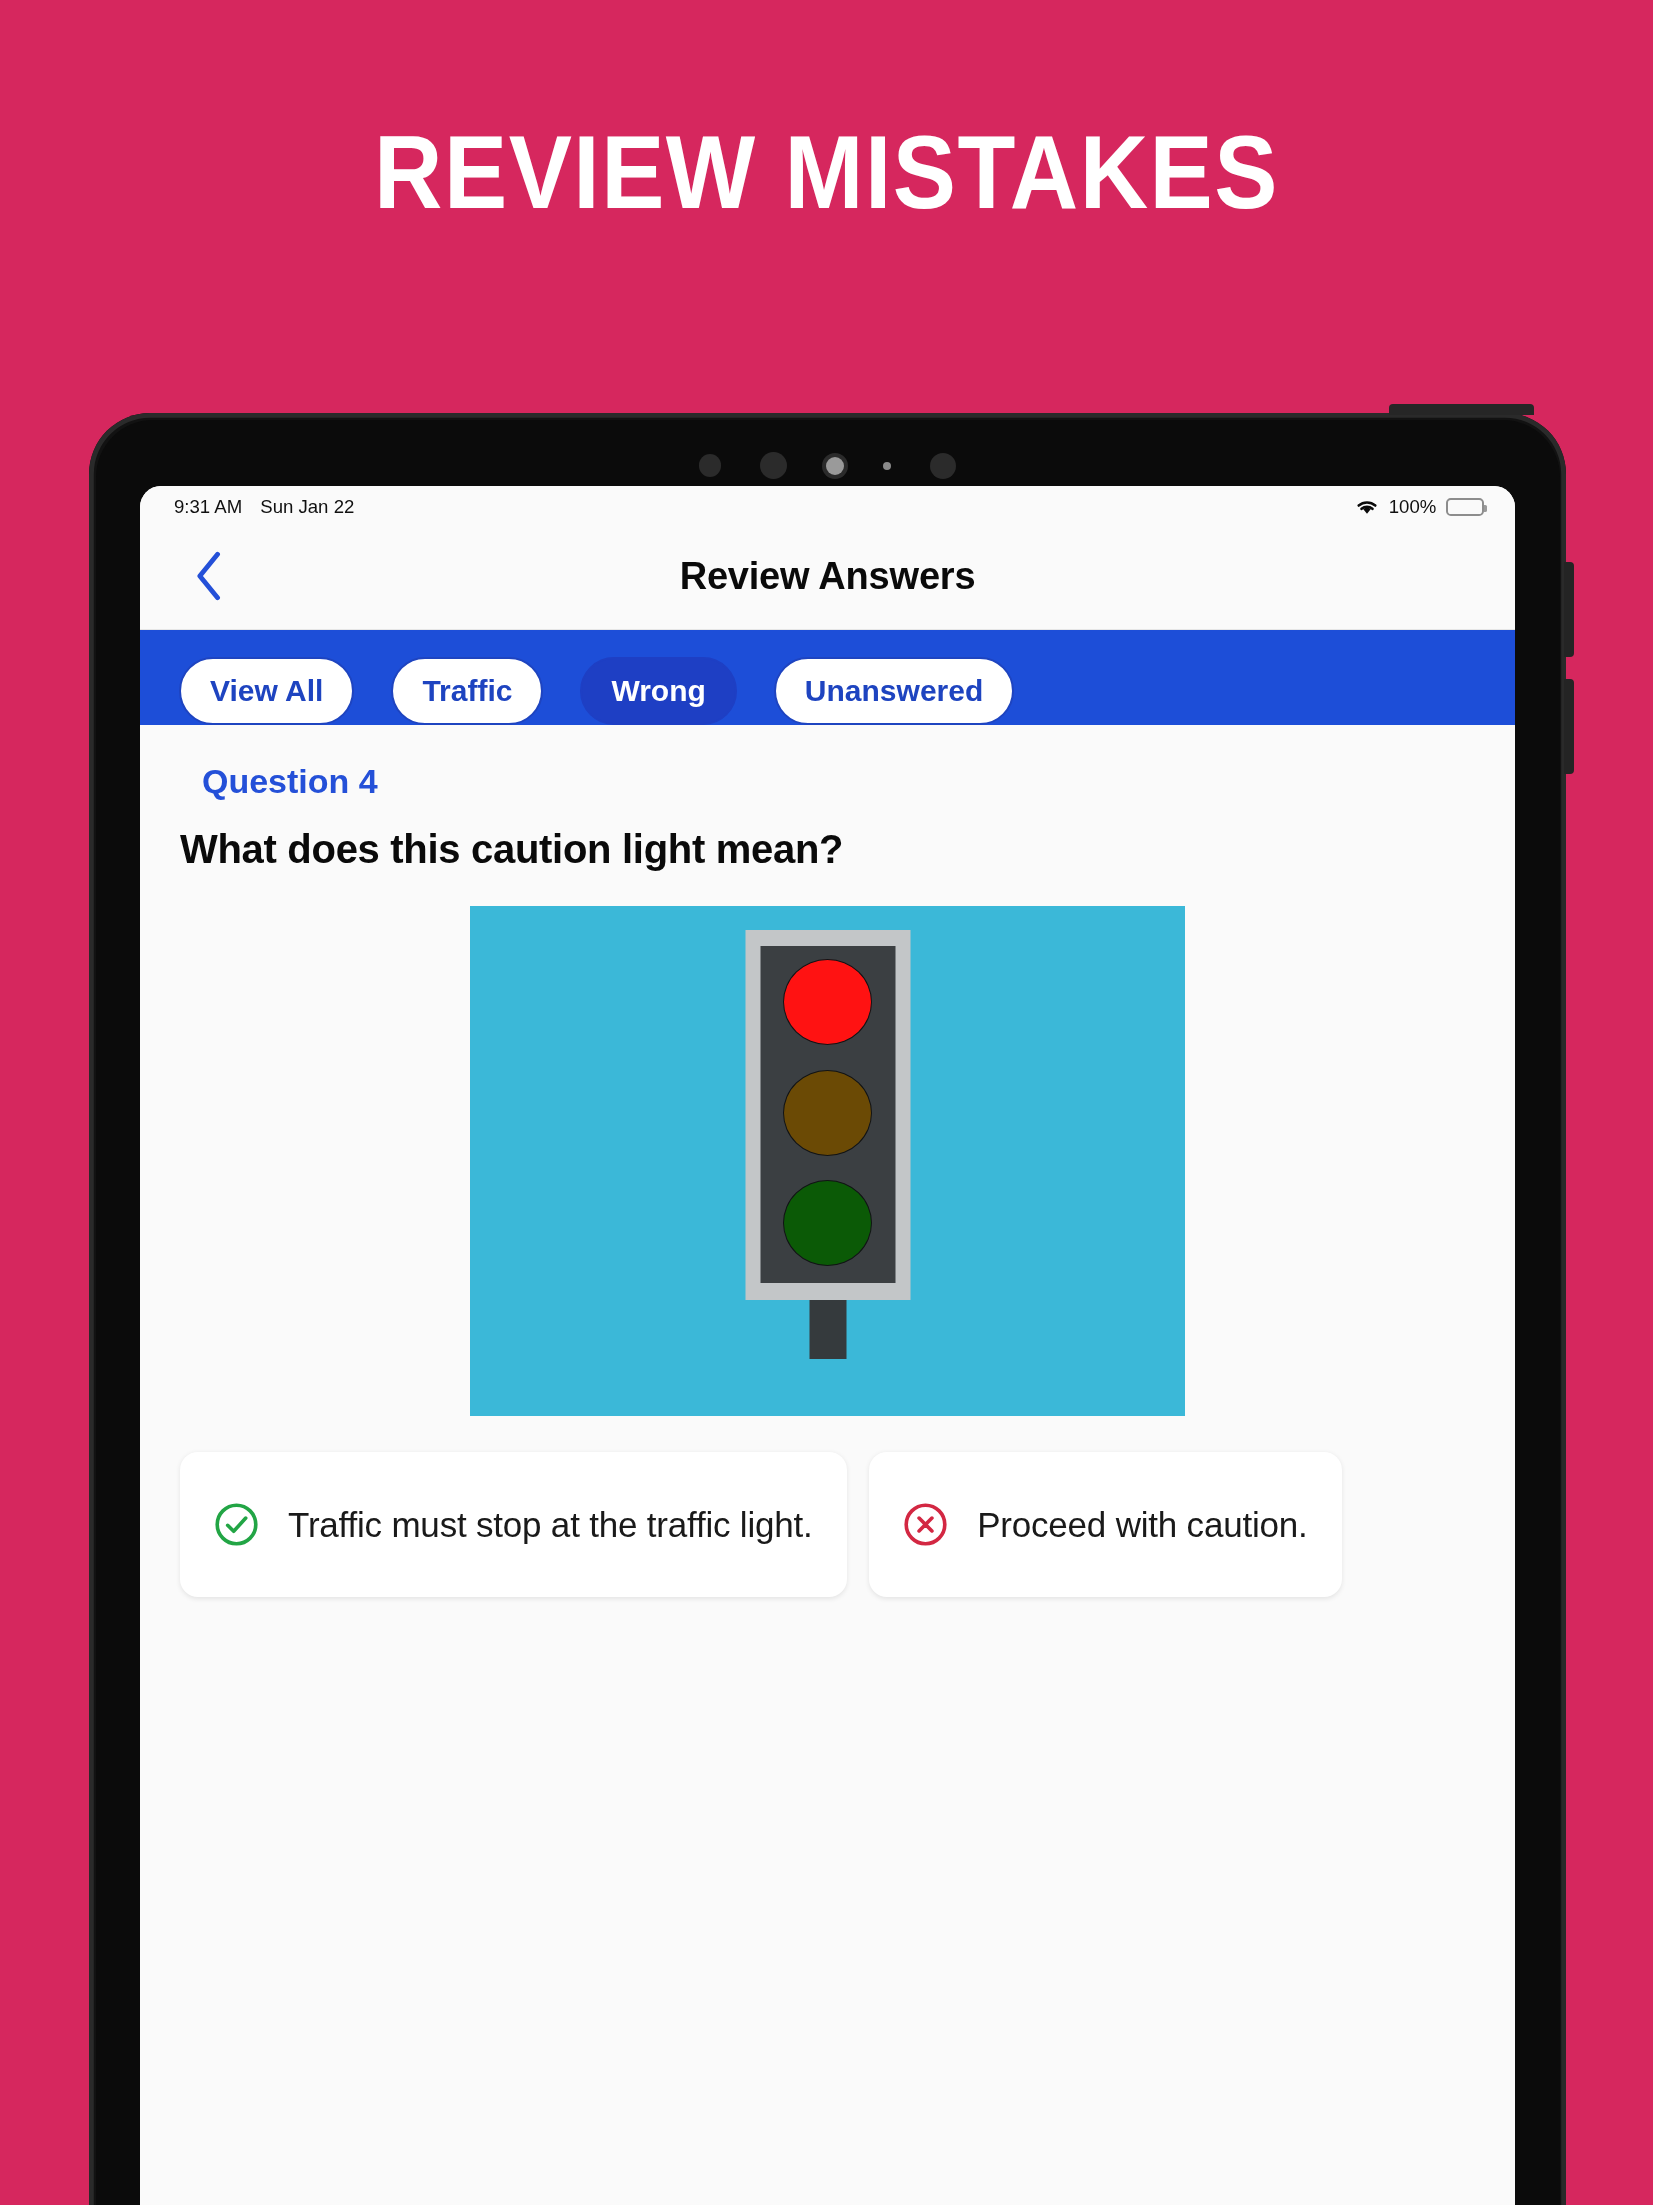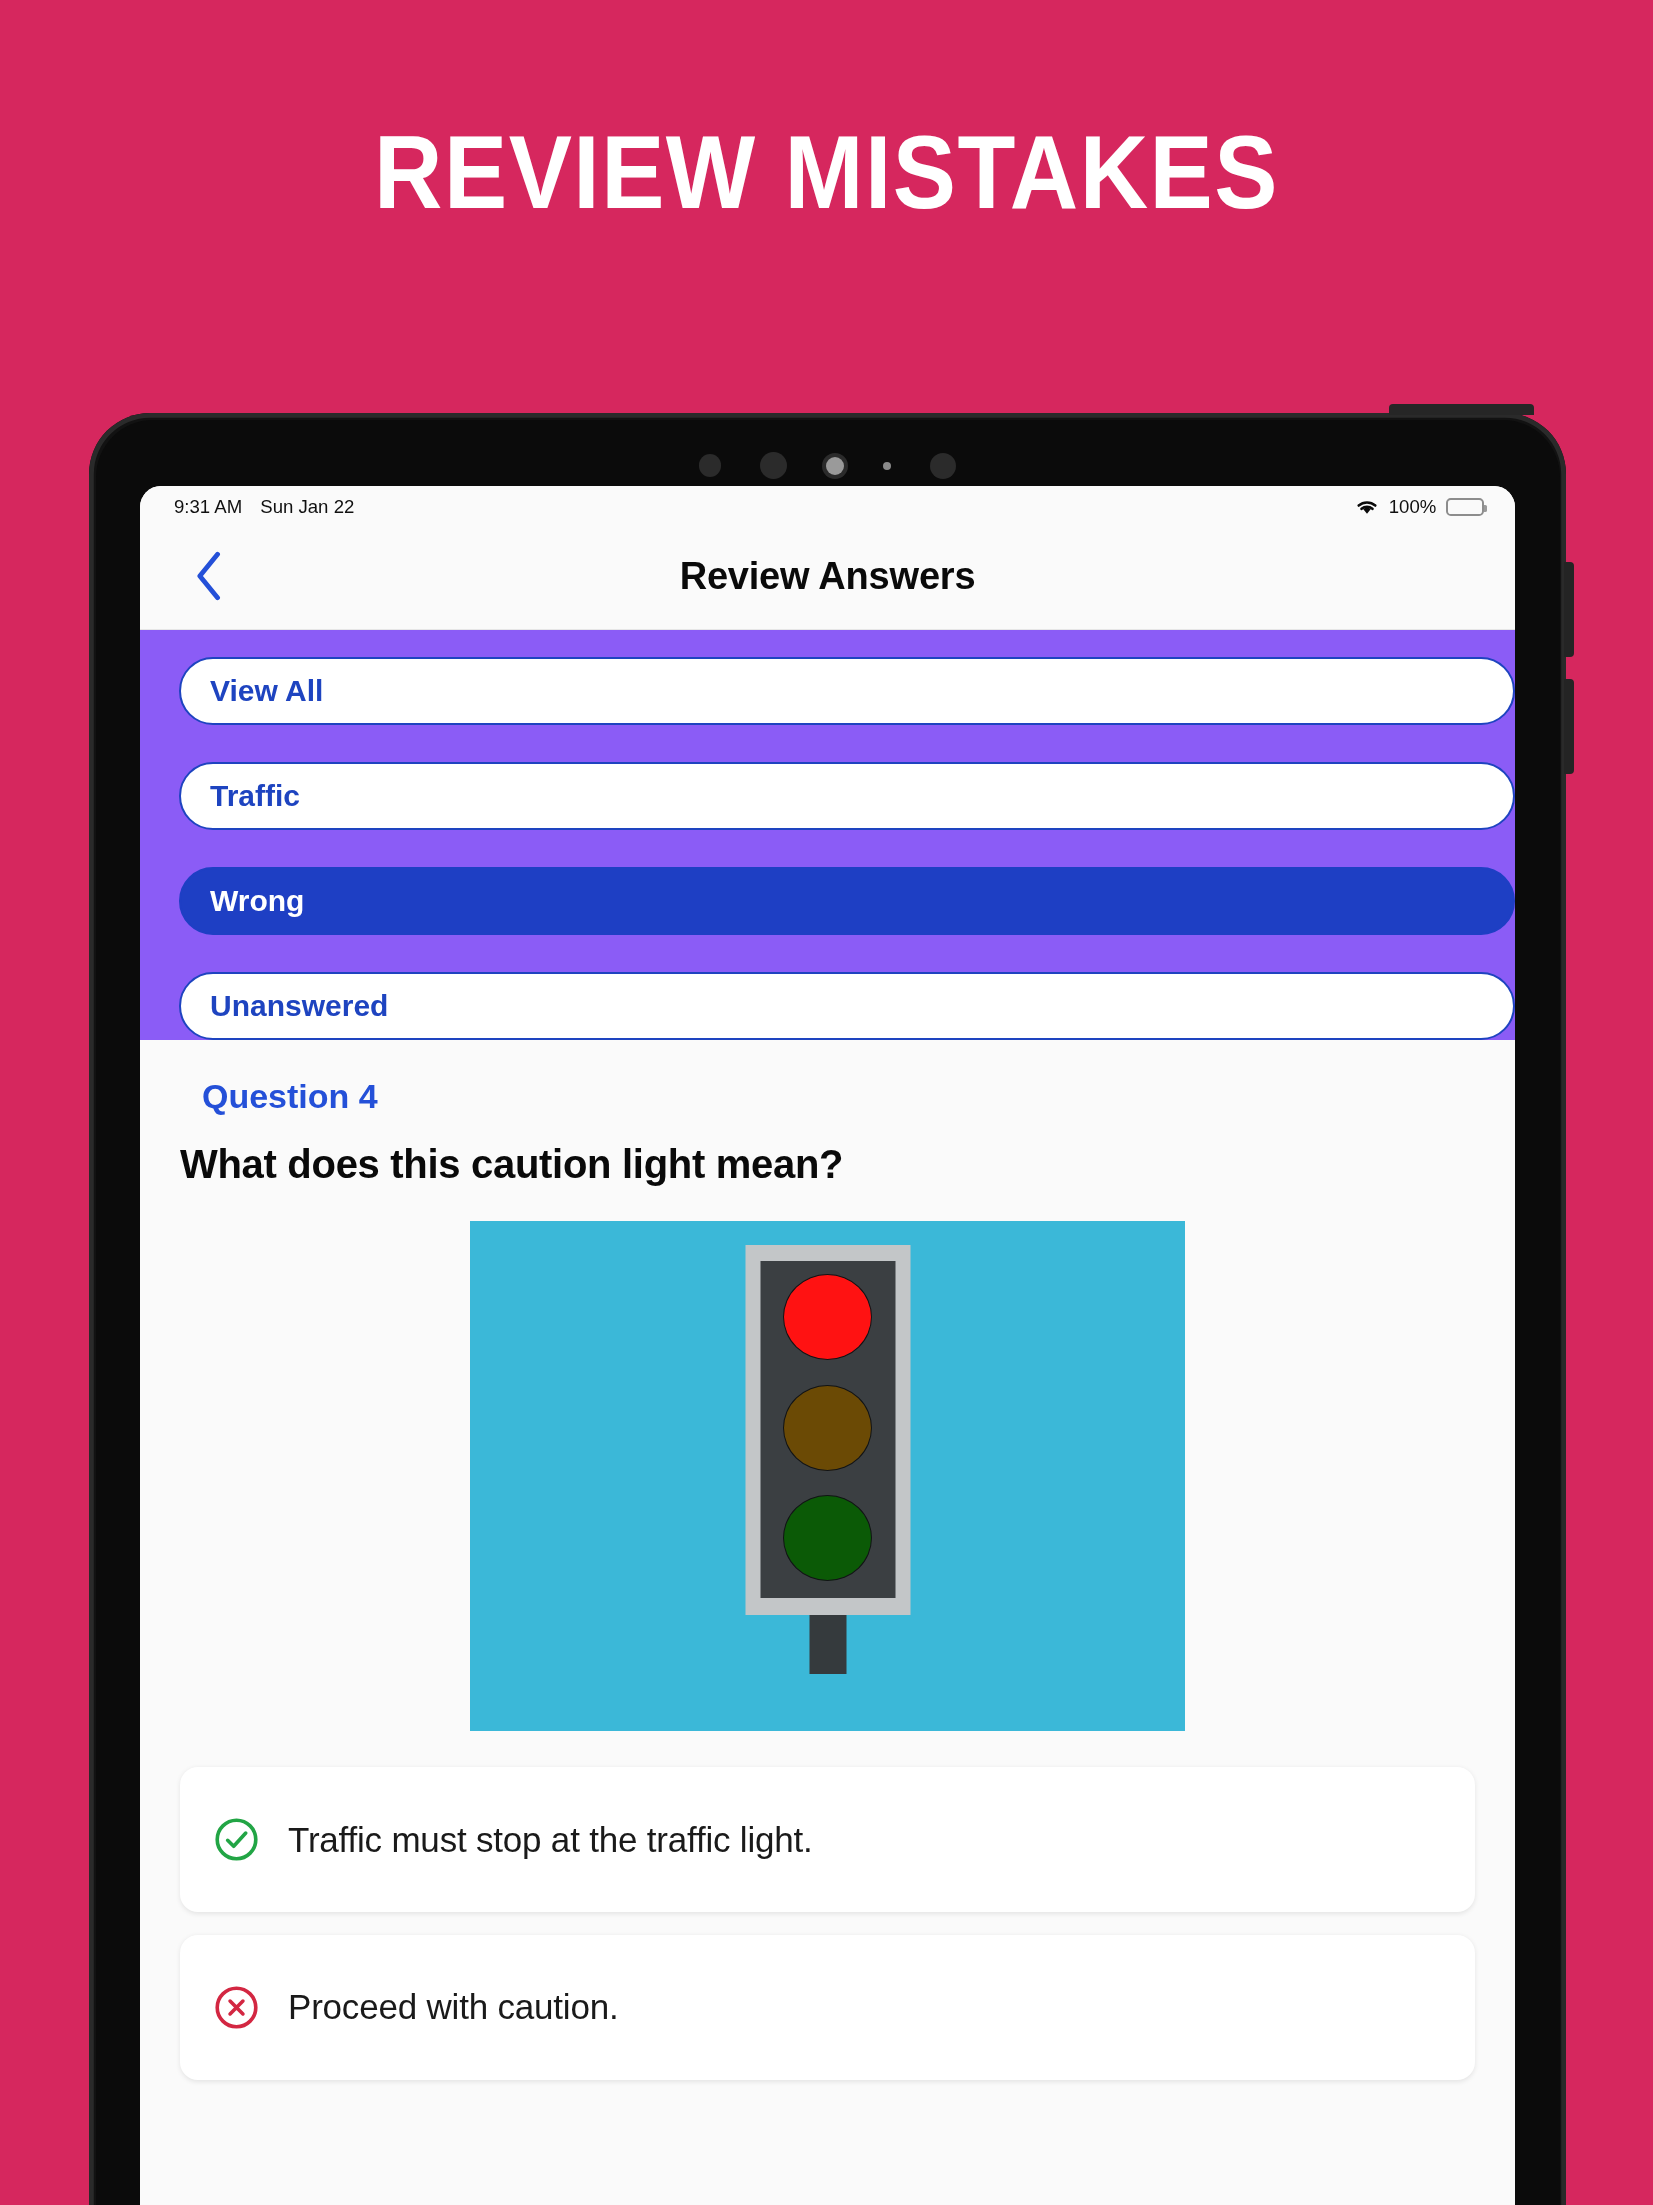--- a/index.html
+++ b/index.html
@@ -166,22 +166,21 @@
     font-weight: 700;
     color: #0a0a0a;
     letter-spacing: -0.2px;
   }
 
   
   .tabs {
     display: flex;
     gap: 37px;
     padding: 27.4px 0 0 39px;
-    background: #8b5cf6;
-    flex-direction: column;
+    background: #1d4ed8;
   }
   .tab {
     border: 2px solid #1e44c0;
     border-radius: 39px;
     padding: 0 29px;
     height: 68px;
     display: flex;
     align-items: center;
     font-size: 30px;
     font-weight: 700;
@@ -261,21 +260,21 @@
   }
   .lamp-red   { top: 13px;  background: #ff1212; }
   .lamp-amber { top: 124px; background: #6b4a05; }
   .lamp-green { top: 234px; background: #0b5a06; }
 
   
   .answers {
     background: #fafafa;
     padding: 36px 40px 0 40px;
     display: flex;
-    flex-direction: column;
+    flex-direction: row;
     gap: 22.6px;
   }
   .answer-card {
     background: #ffffff;
     border-radius: 18px;
     height: 145px;
     display: flex;
     align-items: center;
     gap: 29px;
     padding: 0 34px;

